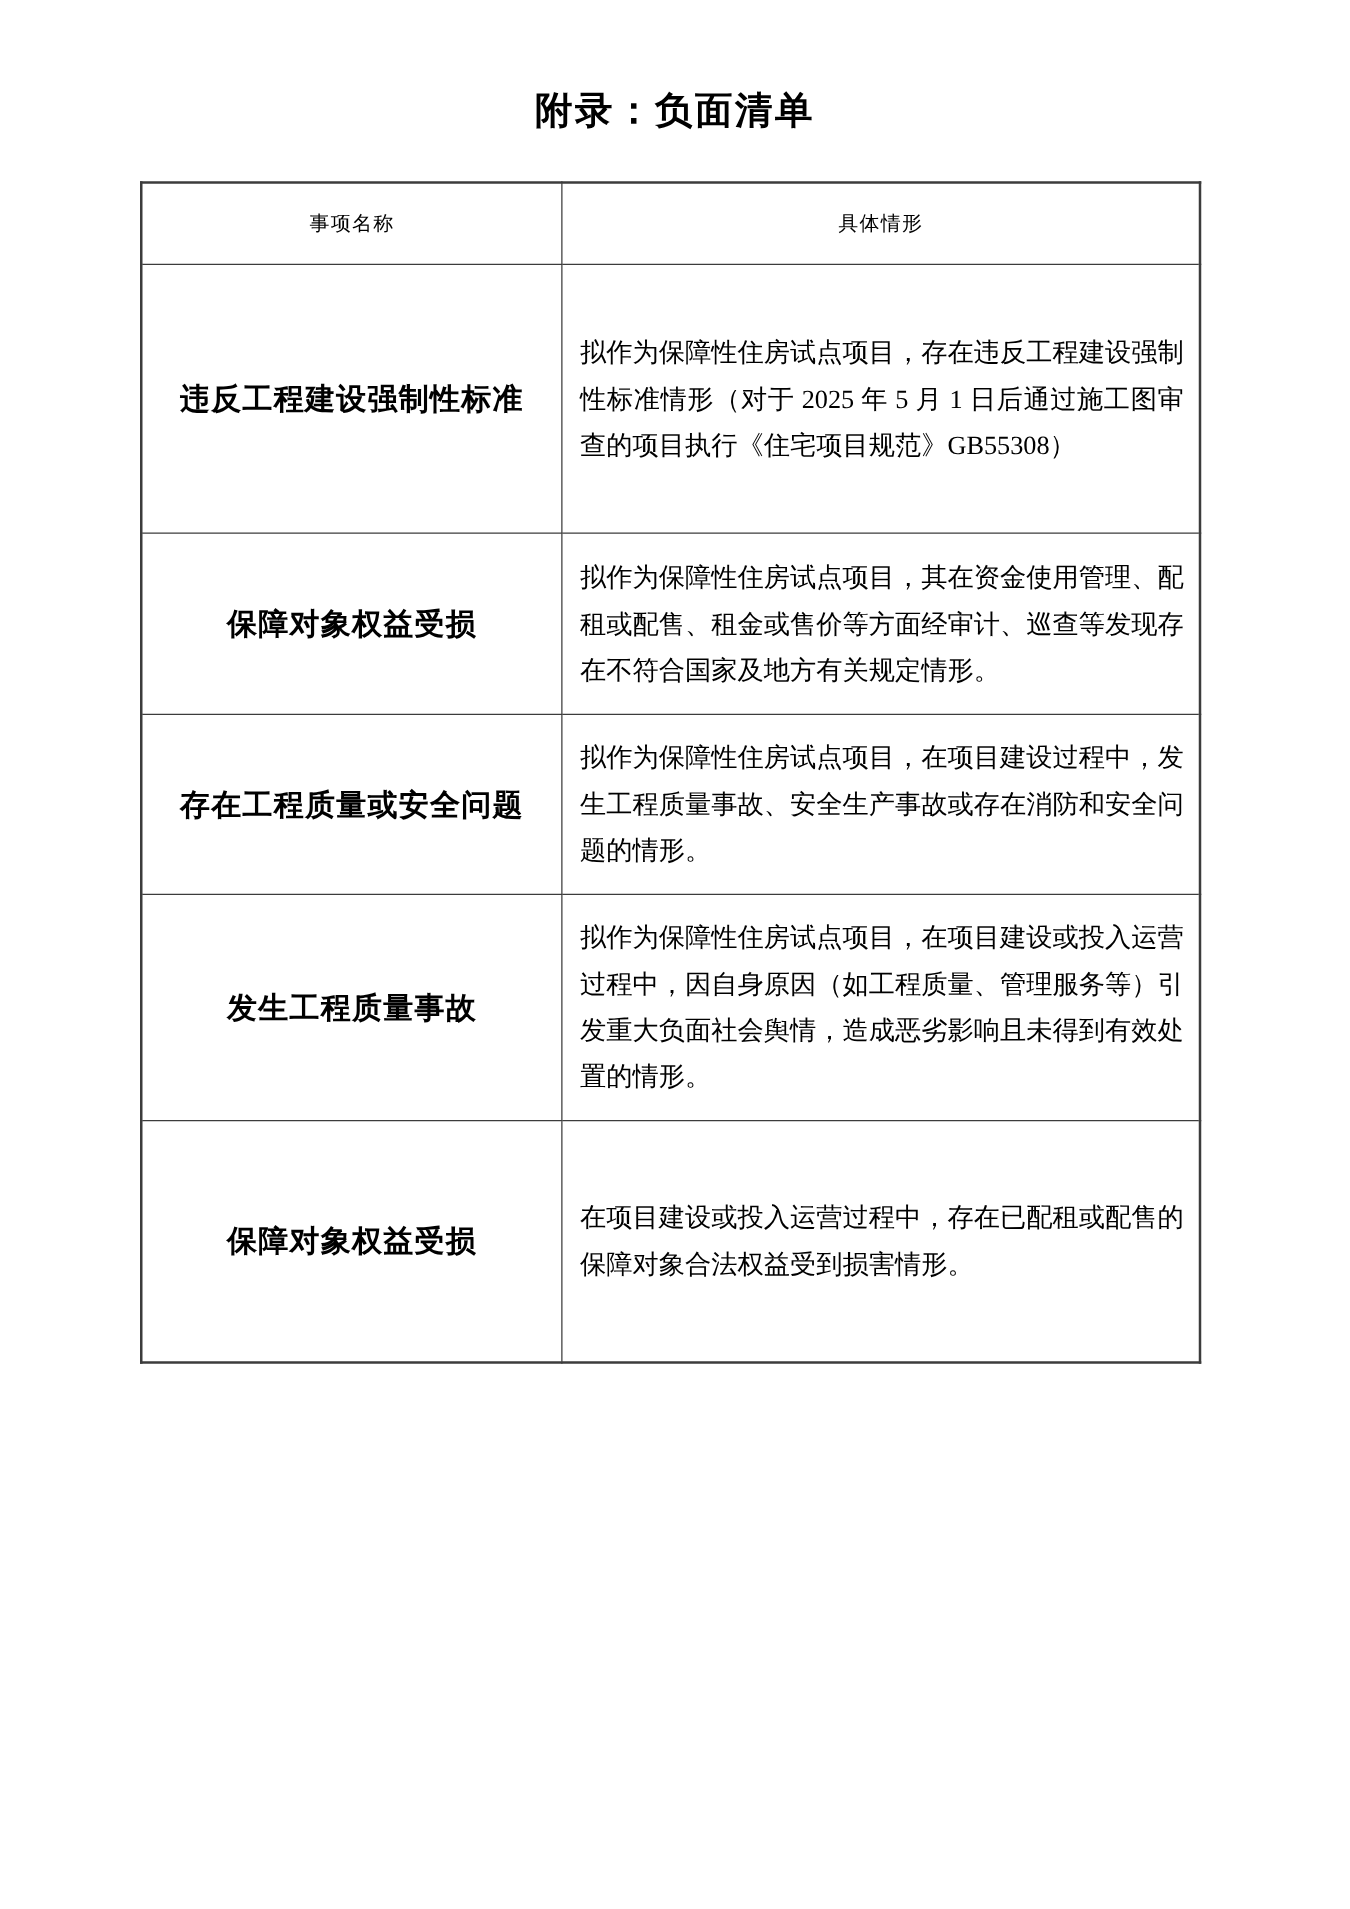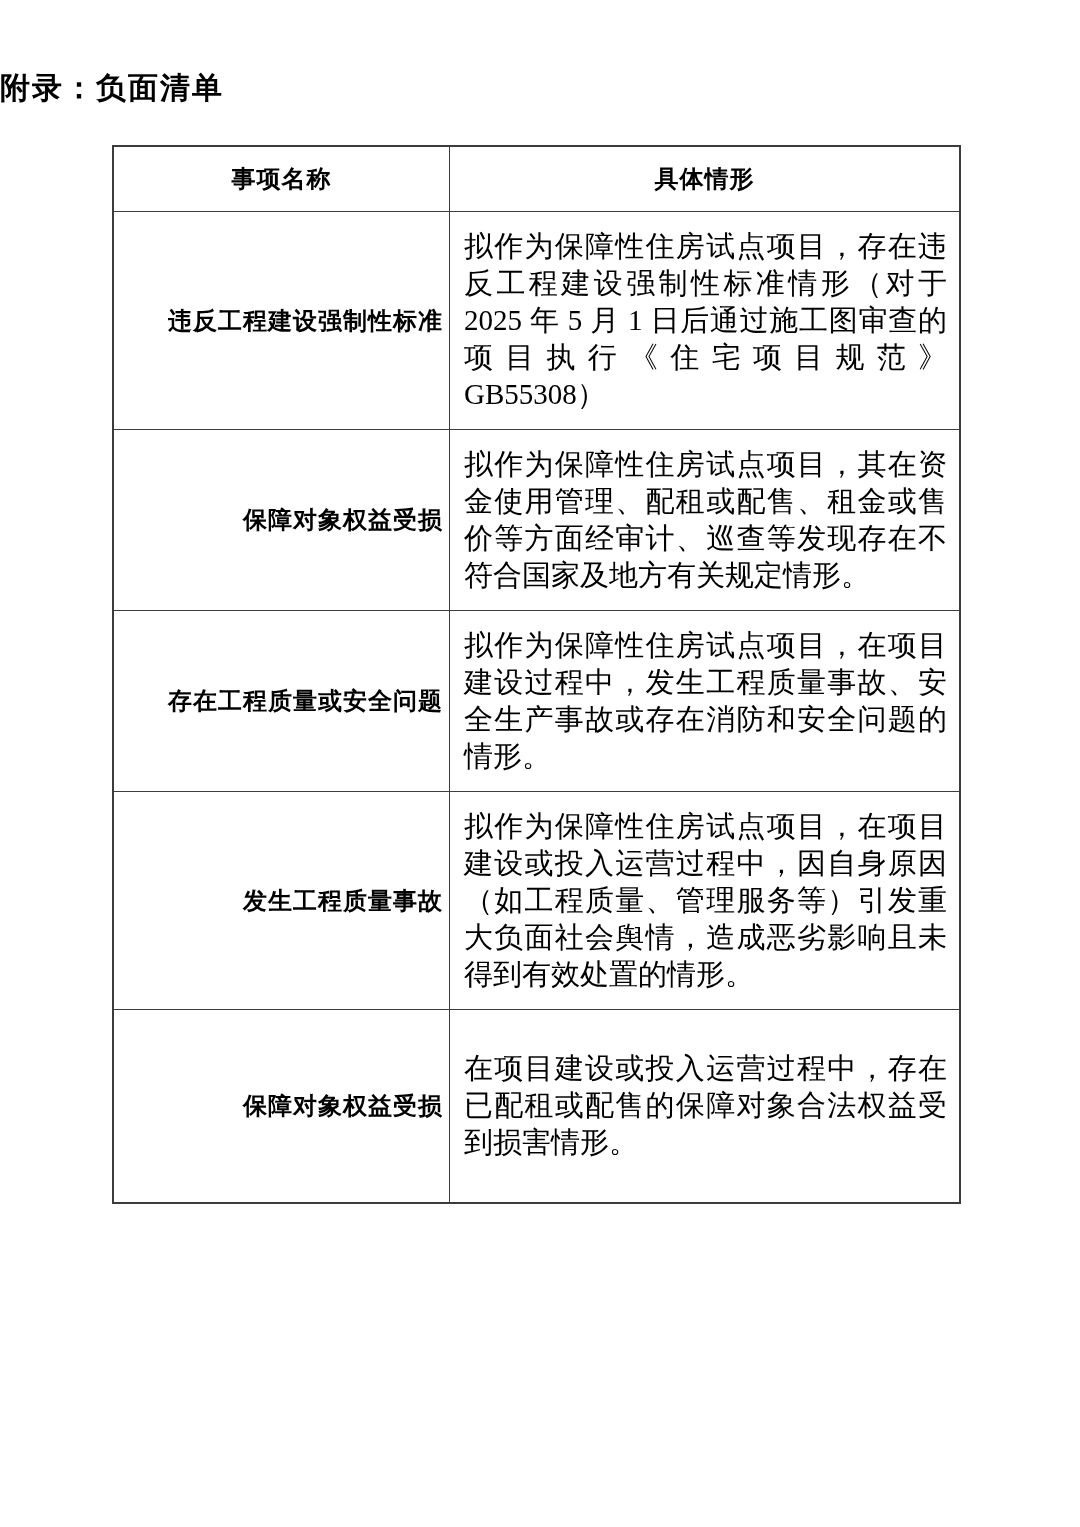--- a/index.html
+++ b/index.html
@@ -15,56 +15,57 @@
     font-family: "Liberation Serif", "DejaVu Serif", serif;
     color: #000000;
     overflow: hidden;
   }
   .doc-title {
     position: absolute;
     top: 68px;
     left: 0;
     width: 100%;
     margin: 0;
+    text-align: center;
     font-size: 30px;
     font-weight: bold;
     letter-spacing: 2px;
   }
   table.neg-table {
     position: absolute;
     left: 112px;
     top: 145px;
     width: 849px;
     border-collapse: collapse;
     table-layout: fixed;
     border: 2px solid #3c3c3c;
   }
   table.neg-table th,
   table.neg-table td {
     border: 1px solid #3c3c3c;
     vertical-align: middle;
   }
   table.neg-table th {
     height: 62px;
-    font-size: 24px;
-    font-weight: bold;
+    font-size: 16px;
+    font-weight: normal;
     text-align: center;
     letter-spacing: 1px;
     margin-top: 20px;
   }
   th.col-name, td.cell-name { width: 333px; }
   td.cell-name {
-    text-align: right;
+    text-align: center;
     font-weight: bold;
     font-size: 24px;
     letter-spacing: 1px;
     padding: 0 6px;
   }
   td.cell-detail {
-    font-size: 29px;
+    font-size: 21px;
     line-height: 37px;
     text-align: justify;
     padding: 16px 12px 16px 14px;
   }
   tbody tr:nth-child(1) { height: 215px; }
   tbody tr:nth-child(2) { height: 145px; }
   tbody tr:nth-child(3) { height: 142px; }
   tbody tr:nth-child(4) { height: 150px; }
   tbody tr:nth-child(5) { height: 193px; }
   tbody tr:nth-child(6) { height: 112px; }

